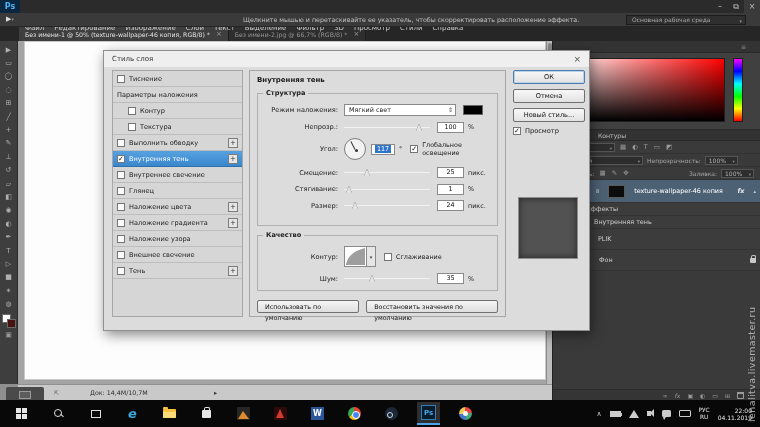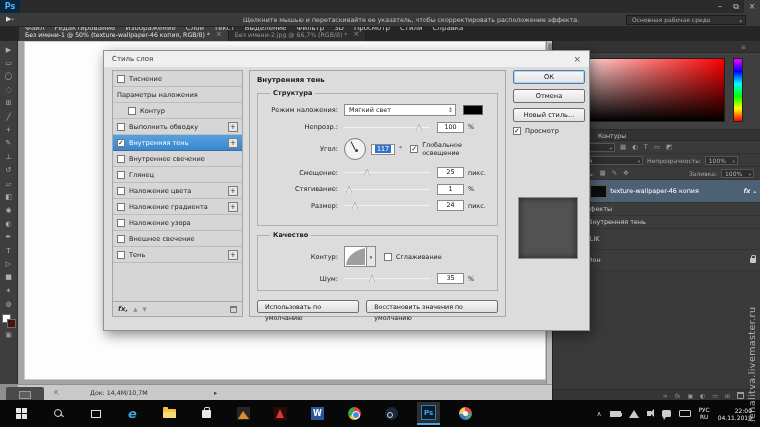--- a/index.html
+++ b/index.html
@@ -61,21 +61,21 @@
     background:linear-gradient(to top,#000,rgba(0,0,0,0)),linear-gradient(to right,#fff,#f00);}
   .svcursor{position:absolute;left:2px;top:2px;width:5px;height:5px;border:1px solid #fff;border-radius:50%;box-shadow:0 0 0 1px #333;}
   .huestrip{position:absolute;left:180px;top:5px;width:10px;height:64px;border:1px solid #1f1f1f;
     background:linear-gradient(to bottom,#f0f,#00f,#0ff,#0f0,#ff0,#f00);}
   .chrow{height:12px;background:#333;border-top:1px solid #292929;border-bottom:1px solid #292929;display:flex;align-items:center;gap:12px;padding-left:8px;color:#bdbdbd;font-size:6.2px;}
   .lrow{height:13px;display:flex;align-items:center;padding:0 6px;gap:4px;border-bottom:1px solid #323232;}
   .msel{background:#2d2d2d;border:1px solid #555;height:9px;line-height:8px;padding:0 8px 0 3px;position:relative;color:#b5b5b5;white-space:nowrap;}
   .msel .car{position:absolute;right:2px;top:1px;font-size:4.5px;color:#888;}
   .ficon{color:#9a9a9a;font-size:6.5px;padding:0 1px;}
   .llbl{color:#a5a5a5;white-space:nowrap;}
-  .layerrow{display:flex;align-items:center;gap:3px;padding:0 4px;border-bottom:1px solid #333;background:#3c3c3c;}
+  .layerrow{display:flex;align-items:center;gap:9px;padding:0 4px;border-bottom:1px solid #333;background:#3c3c3c;}
   .layerrow.sel{background:#4d6175;}
   .lr-main{height:23px;}
   .lr-sub{height:13px;}
   .lr-med{height:21px;}
   .eye{width:8px;height:5px;border-radius:50%;background:#c9c9c9;position:relative;flex:none;}
   .eye::after{content:"";position:absolute;left:2.5px;top:1px;width:3px;height:3px;border-radius:50%;background:#3a3a3a;}
   .th-checker{width:13px;height:13px;flex:none;border:1px solid #888;background:repeating-conic-gradient(#fff 0 25%,#bbb 0 50%) 0 0/6px 6px;}
   .th-black{width:17px;height:13px;flex:none;background:#0c0c0c;border:1px solid #5a5a5a;}
   .th-white{width:16px;height:12px;flex:none;background:#f4f4f4;border:1px solid #5a5a5a;}
   .th-t{width:15px;height:13px;flex:none;background:#3a3a3a;border:1px solid #777;color:#ddd;font-size:8px;display:flex;align-items:center;justify-content:center;}
@@ -98,21 +98,21 @@
   .cb{width:8px;height:8px;flex:none;background:#fff;border:1px solid #767676;font-size:7px;line-height:7px;text-align:center;color:#111;}
   .plusb{margin-left:auto;width:10px;height:10px;flex:none;background:#e6e6e6;border:1px solid #7d7d7d;font-size:7px;line-height:8px;text-align:center;color:#333;}
   .listfoot{margin-top:auto;height:15px;border-top:1px solid #a6a6a6;display:flex;align-items:center;gap:5px;padding:0 5px;}
   .listfoot .fx{font-style:italic;font-weight:bold;font-size:7px;color:#333;}
   .listfoot .ar{color:#8e8e8e;font-size:5.5px;}
   .listfoot .trash{margin-left:auto;border-color:#777;}
 
   .dlg-main{position:absolute;left:145px;top:19px;width:257px;height:247px;border:1px solid #a6a6a6;padding:5px 7px;}
   .sec-h{font-size:7px;font-weight:bold;color:#1a1a1a;}
   .grp{position:relative;border:1px solid #b0b0b0;padding:10px 6px 2px;margin-top:9px;}
-  .grp .gt{position:absolute;top:-5px;left:12px;background:#dcdcdc;padding:0 3px;font-size:6.6px;font-weight:bold;color:#222;}
+  .grp .gt{position:absolute;top:-5px;left:5px;background:#dcdcdc;padding:0 3px;font-size:6.6px;font-weight:bold;color:#222;}
   .frow{display:flex;align-items:center;margin-bottom:5.5px;}
   .flab{width:74px;flex:none;text-align:right;margin-right:6px;font-size:6.6px;color:#1c1c1c;}
   .vbox{width:27px;height:11px;flex:none;background:#fff;border:1px solid #8a8a8a;font-size:6.4px;line-height:9px;text-align:center;color:#111;}
   .unit{margin-left:4px;font-size:6.4px;color:#1c1c1c;}
   .dsel{position:relative;width:112px;height:12px;background:#fff;border:1px solid #8a8a8a;font-size:6.4px;line-height:10px;padding:0 10px 0 4px;}
   .dsel .car{position:absolute;right:2px;top:0;font-size:6px;color:#555;}
   .csw{width:20px;height:10px;background:#000;border:1px solid #666;margin-left:7px;}
   .slider{position:relative;width:86px;height:9px;margin-right:7px;flex:none;}
   .slider .tr{position:absolute;left:0;right:0;top:4px;height:1px;background:#8a8a8a;border-bottom:1px solid #f2f2f2;}
   .slider .th{position:absolute;top:1px;width:0;height:0;border-left:3.5px solid transparent;border-right:3.5px solid transparent;border-bottom:7px solid #e3e3e3;filter:drop-shadow(0 0 .7px #333);}
@@ -353,20 +353,24 @@
           <i class="cb"></i>
           <span>Тиснение</span>
         </div>
       <div class="sitem">
           <span>Параметры наложения</span>
         </div>
       <div class="sitem ind">
           <i class="cb"></i>
           <span>Контур</span>
         </div>
+      <div class="sitem ind">
+          <i class="cb"></i>
+          <span>Текстура</span>
+        </div>
       <div class="sitem">
           <i class="cb"></i>
           <span>Выполнить обводку</span>
           <span class="plusb">+</span>
         </div>
       <div class="sitem sel">
           <i class="cb">✓</i>
           <span>Внутренняя тень</span>
           <span class="plusb">+</span>
         </div>
@@ -394,26 +398,20 @@
         </div>
       <div class="sitem">
           <i class="cb"></i>
           <span>Внешнее свечение</span>
         </div>
       <div class="sitem">
           <i class="cb"></i>
           <span>Тень</span>
           <span class="plusb">+</span>
         </div>
-      <div class="listfoot">
-        <span class="fx">fx,</span>
-        <span class="ar">▲</span>
-        <span class="ar">▼</span>
-        <i class="trash"></i>
-      </div>
     </div>
 
     <div class="dlg-main">
       <div class="sec-h">Внутренняя тень</div>
 
       <div class="grp">
         <span class="gt">Структура</span>
 
         <div class="frow">
           <span class="flab">Режим наложения:</span>

